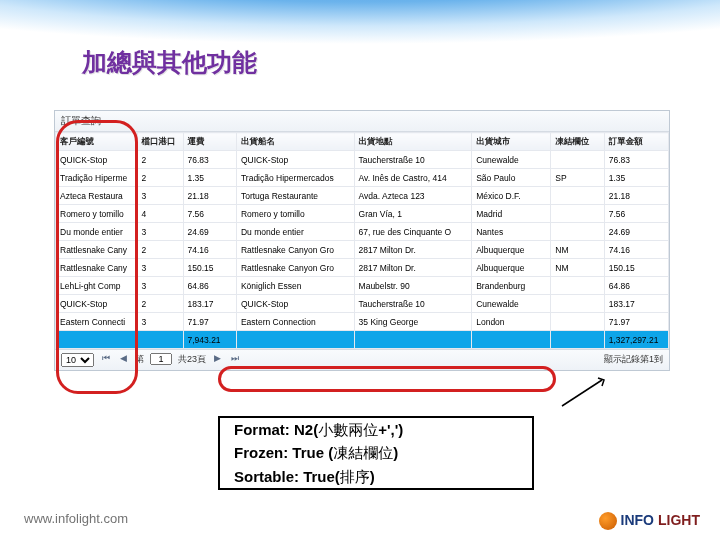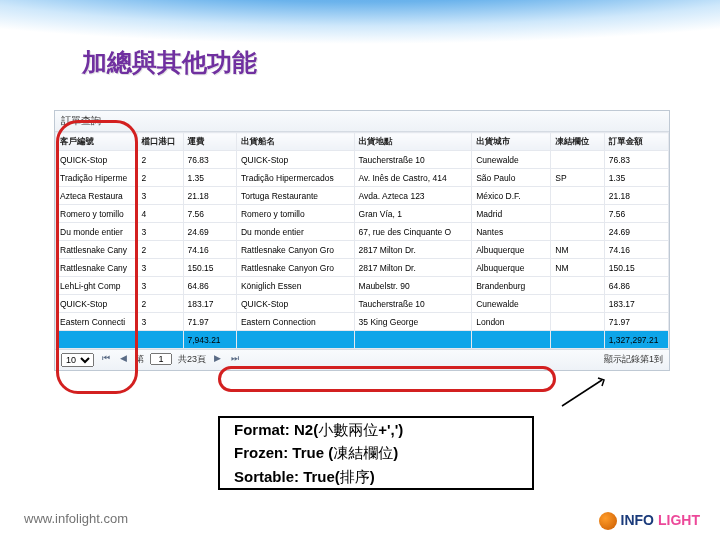--- a/index.html
+++ b/index.html
@@ -109,21 +109,21 @@
     bottom: 14px; left: 24px;
     font-size: 13px; color:#737373;
   }
   .logo {
     position:absolute;
     bottom: 10px; right: 20px;
     display:flex; gap:4px;
     font-weight:bold; font-size:14px; color:#1a3a7a;margin-top:32px;
   }
   .logo .disc { width:18px; height:18px; border-radius:50%; background: radial-gradient(circle at 35% 35%, #ff9c2a, #c95a00);}
-  .logo .sub { color:#ec4899; font-size:14px;}
+  .logo .sub { color:#7f1d1d; font-size:14px;}
 </style>
 </head>
 <body>
 
 <div class="bg-wave"></div>
 
 <div class="title">加總與其他功能</div>
 
 <div class="panel">
   <div class="panel-title">訂單查詢</div>

